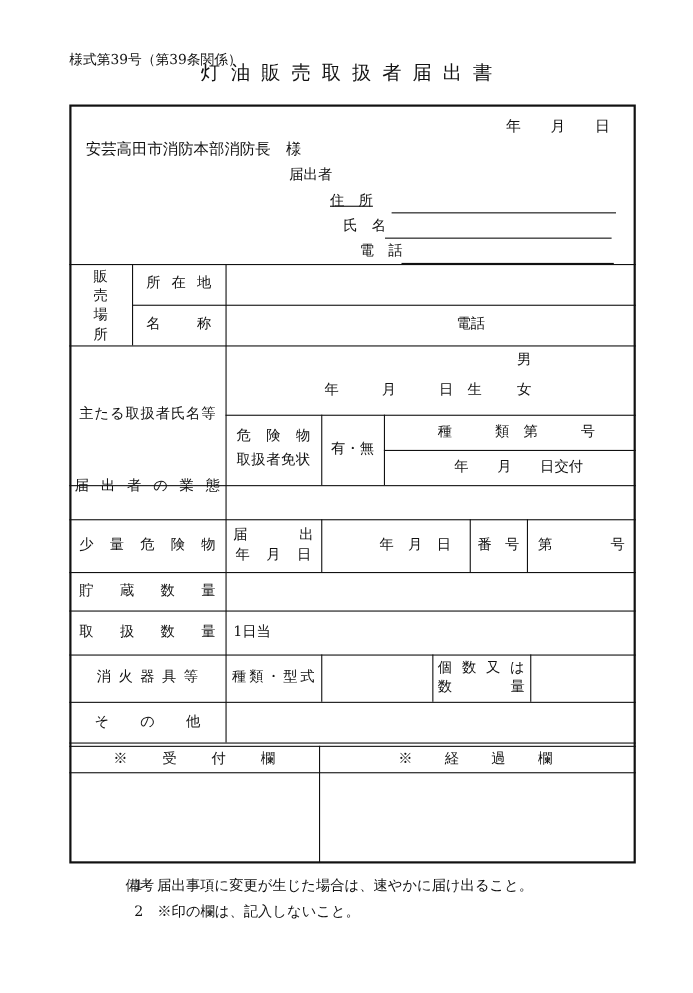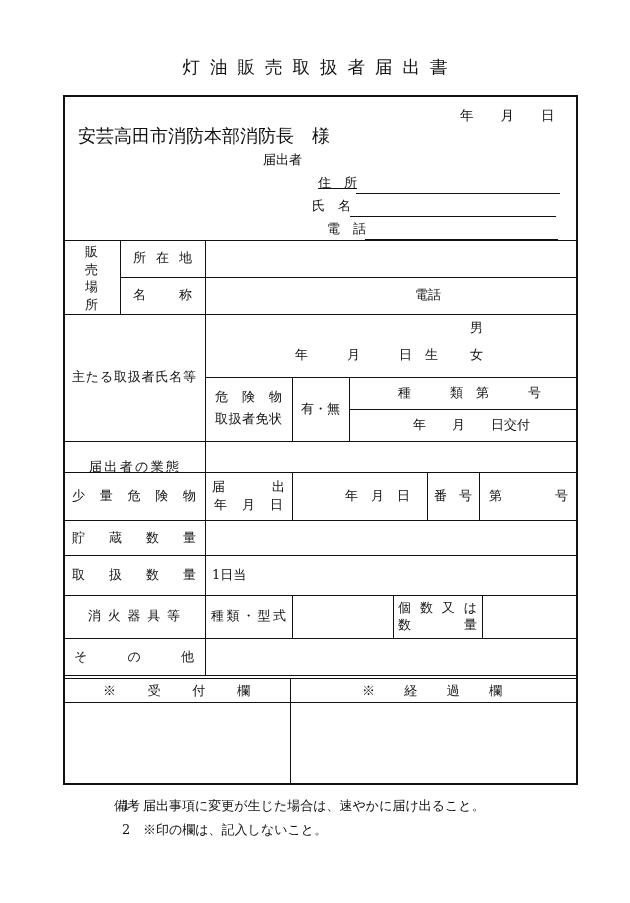--- a/index.html
+++ b/index.html
@@ -20,29 +20,30 @@
            text-align:center; }
   .title { position:absolute; left:0; width:630px; text-align:center;
            font-size:17.5px; letter-spacing:10px; padding-left:10px; box-sizing:border-box; }
   .fnum  { font-size:12.5px; }
 </style>
 </head>
 <body>
 
 <div class="page">
 
+  <div class="abs fnum" style="left:63px; top:46px;">様式第39号（第39条関係）</div>
   <div class="title" style="top:59px;">灯油販売取扱者届出書</div>
 
   <div class="box" style="left:63px; top:95px; width:515px; height:690px;"></div>
 
   <div class="abs" style="left:460px; top:107px; font-size:13.5px;">年　　月　　日</div>
-  <div class="abs" style="left:78px; top:128px; font-size:18px;">安芸高田市消防本部消防長　様</div>
+  <div class="abs" style="left:78px; top:128px; font-size:14px;">安芸高田市消防本部消防長　様</div>
   <div class="abs" style="left:263px; top:152px;">届出者</div>
 
-  <div class="abs" style="left:318px; top:175px;text-decoration:underline;">住　所</div>
+  <div class="abs" style="left:300px; top:175px;text-decoration:underline;">住　所</div>
   <div class="ul" style="left:356px; top:176px; width:204px;"></div>
 
   <div class="abs" style="left:312px; top:198px;">氏　名</div>
   <div class="ul" style="left:350px; top:199px; width:206px;"></div>
 
   <div class="abs" style="left:327px; top:221px;">電　話</div>
   <div class="ul" style="left:365px; top:222px; width:193px;"></div>
 
   <div class="hline" style="left:63px; top:240px; width:515px;"></div>
   <div class="hline" style="left:120px; top:277px; width:458px;"></div>
@@ -80,40 +81,40 @@
   <div class="abs" style="left:295px; top:347px;">年　　　月　　　日　生</div>
   <div class="abs" style="left:470px; top:320px;">男</div>
   <div class="abs" style="left:470px; top:347px;">女</div>
 
   <div class="jl" style="left:205px; top:389px; width:87px; padding:0 10px;">危険物</div>
   <div class="jl" style="left:205px; top:411px; width:87px; padding:0 10px;">取扱者免状</div>
   <div class="abs" style="left:301px; top:401px;">有・無</div>
   <div class="abs" style="left:398px; top:385px;">種　　　類　第　　　号</div>
   <div class="abs" style="left:413px; top:417px;">年　　月　　日交付</div>
 
-  <div class="jl" style="left:63px; top:459px; width:142px; padding:0 26px;">届出者の業態</div>
+  <div class="jl" style="left:63px; top:434px; width:142px; padding:0 5px;">届出者の業態</div>
 
   <div class="jl" style="left:63px; top:488px; width:142px; padding:0 9px;">少量危険物</div>
   <div class="jl" style="left:205px; top:479px; width:87px; padding:0 7px;">届出</div>
   <div class="jl" style="left:205px; top:497px; width:87px; padding:0 9px;">年月日</div>
   <div class="abs" style="left:345px; top:488px;">年　月　日</div>
   <div class="jl" style="left:427px; top:488px; width:52px; padding:0 7px;">番号</div>
   <div class="jl" style="left:479px; top:488px; width:99px; padding:0 10px;">第　号</div>
 
   <div class="jl" style="left:63px; top:530px; width:142px; padding:0 9px;">貯蔵数量</div>
 
   <div class="jl" style="left:63px; top:567px; width:142px; padding:0 9px;">取扱数量</div>
   <div class="abs" style="left:212px; top:567px;">1日当</div>
 
   <div class="jl" style="left:63px; top:608px; width:142px; padding:0 25px;">消火器具等</div>
   <div class="jl" style="left:205px; top:608px; width:87px; padding:0 6px;">種類・型式</div>
   <div class="jl" style="left:393px; top:600px; width:89px; padding:0 5px;">個数又は</div>
   <div class="jl" style="left:393px; top:617px; width:89px; padding:0 5px;">数量</div>
 
-  <div class="jl" style="left:63px; top:649px; width:142px; padding:0 11px;">その他</div>
+  <div class="jl" style="left:63px; top:649px; width:142px; padding:0 23px;">その他</div>
 
   <div class="jl" style="left:63px; top:683px; width:227px; padding:0 40px;">※受付欄</div>
   <div class="jl" style="left:290px; top:683px; width:284px; padding:0 72px;">※経過欄</div>
 
   <div class="abs" style="left:75px; top:798px;margin-left:39px;">備考</div>
   <div class="abs" style="left:122px; top:798px;">1</div>
   <div class="abs" style="left:143px; top:798px;">届出事項に変更が生じた場合は、速やかに届け出ること。</div>
   <div class="abs" style="left:122px; top:822px;">2</div>
   <div class="abs" style="left:143px; top:822px;">※印の欄は、記入しないこと。</div>
 

